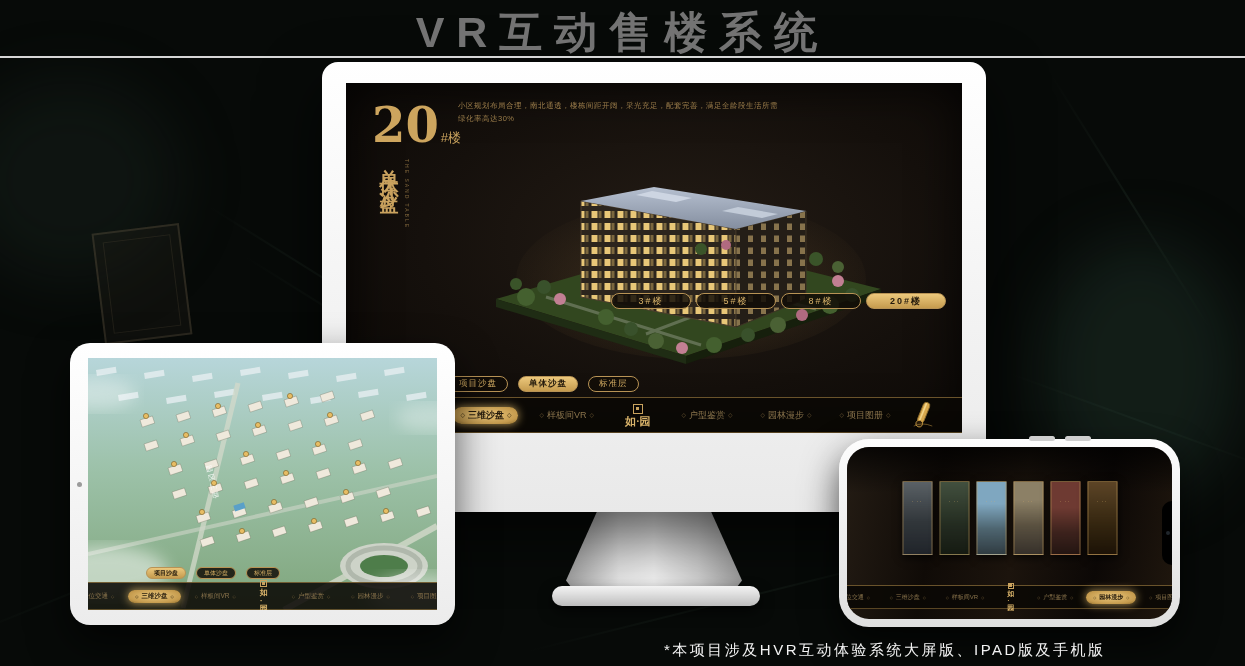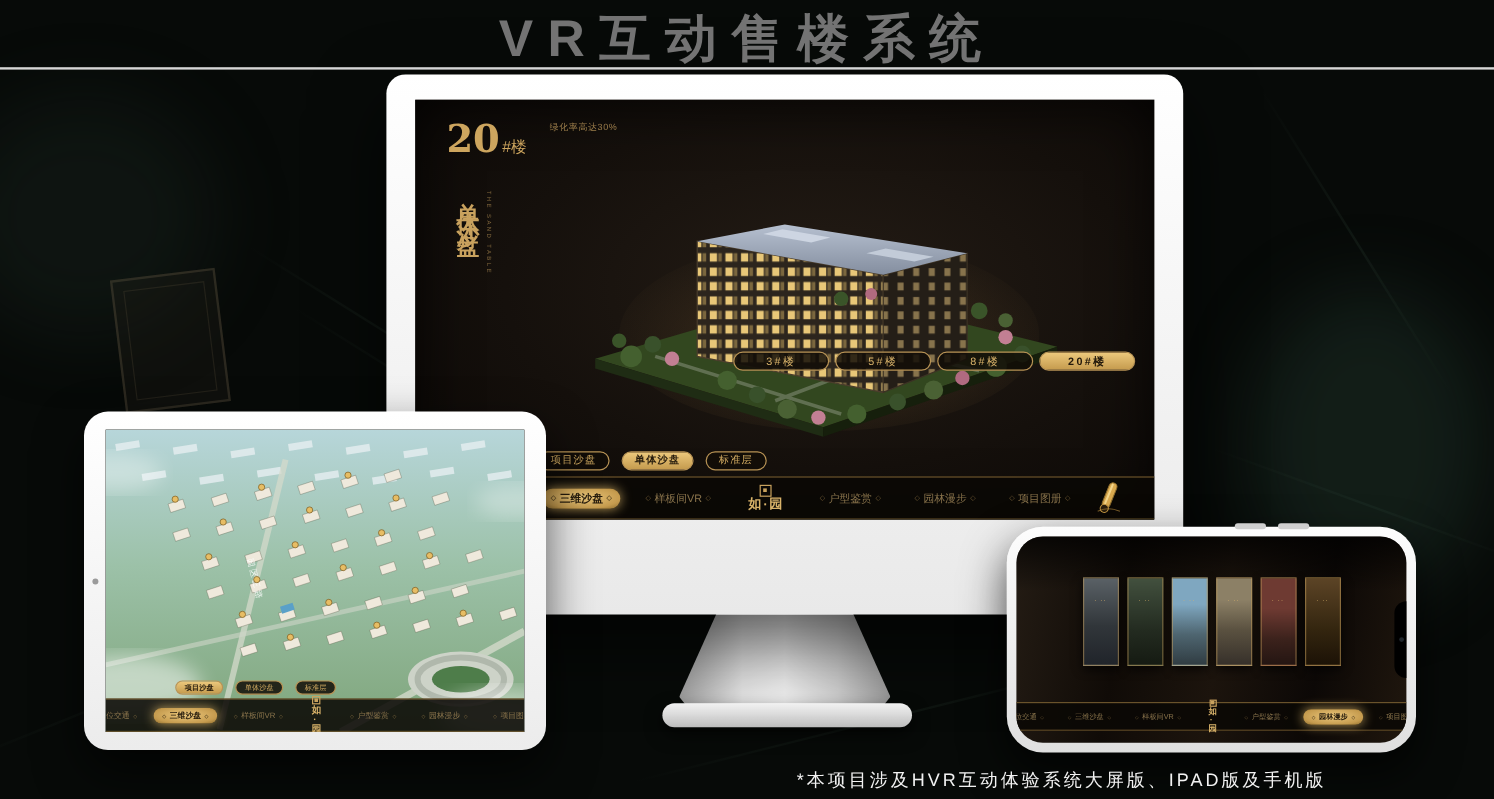--- a/index.html
+++ b/index.html
@@ -36,21 +36,21 @@
   .nav-item { display:flex; align-items:center; color:#8a744c; white-space:nowrap;
     padding:2px 4px; border-radius:10px; cursor:pointer; }
   .nav-item::before, .nav-item::after { content:"◇"; font-size:.65em; color:rgba(201,162,94,.5); margin:0 3px; }
   .nav-item.active { background:radial-gradient(ellipse at 50% 45%, #ecc87c 0%, #c59b4e 70%, #8a6a2c 100%);
     color:#241a0c; font-weight:bold; box-shadow:0 0 10px rgba(230,190,110,.8); }
   .nav-item.active::before, .nav-item.active::after { color:rgba(60,45,20,.7); }
   .nav-logo { display:flex; flex-direction:column; align-items:center; margin:0 10px; line-height:1; }
   .nav-logo .seal { width:9px; height:9px; border:1px solid #c9a25e; margin-bottom:2px;
     display:flex; align-items:center; justify-content:center; }
   .nav-logo .seal i { width:3px; height:3px; background:#c9a25e; }
-  .nav-logo .logo-text { font-family:Liberation Mono, monospace; font-weight:bold; color:#d9b36a; }
+  .nav-logo .logo-text { font-family:Liberation Serif, serif; font-weight:bold; color:#d9b36a; }
   .scroll-icon { display:inline-block; }
 
   .pill-tabs { position:absolute; display:flex; gap:10px; }
   .pill-tab { border:1px solid #b89355; border-radius:9px; color:#d3ac62;
     background:rgba(18,13,7,.85); display:flex; align-items:center; justify-content:center;
     white-space:nowrap; cursor:pointer; }
   .pill-tab.active { background:linear-gradient(#ecc87c,#c59b4e); color:#241a0c; font-weight:bold; }
 
   
   .monitor { position:absolute; left:322px; top:62px; width:664px; height:450px; z-index:2;
@@ -61,21 +61,21 @@
     overflow:hidden; box-shadow:inset 0 0 50px rgba(0,0,0,.8); }
   .monitor-neck { position:absolute; left:566px; top:510px; width:176px; height:84px; z-index:1;
     background:linear-gradient(90deg,#9f9f9f,#e8e8e8 30%,#f4f4f4 50%,#d2d2d2 75%,#9a9a9a);
     clip-path:polygon(18% 0, 82% 0, 100% 84%, 94% 100%, 6% 100%, 0 84%); }
   .monitor-base { position:absolute; left:552px; top:586px; width:208px; height:20px; z-index:1;
     border-radius:10px; background:linear-gradient(#fafafa,#bdbdbd);
     box-shadow:0 6px 14px rgba(0,0,0,.6); }
 
   
   .m-title { position:absolute; left:26px; top:14px; color:#cda55e; }
-  .m-title .num { font-family:"DejaVu Serif", serif; font-size:32px; font-weight:bold; }
+  .m-title .num { font-family:"DejaVu Serif", serif; font-size:48px; font-weight:bold; }
   .m-title .suffix { font-size:13px; margin-left:2px; }
   .m-vert { position:absolute; left:30px; top:70px; writing-mode:vertical-rl; text-orientation:upright;
     font-size:19px; letter-spacing:9px; color:#c9a25e; font-weight:bold; }
   .m-vert-latin { position:absolute; left:58px; top:76px; writing-mode:vertical-rl;
     font-size:5px; letter-spacing:2px; color:rgba(201,162,94,.6); }
   .m-desc { position:absolute; left:112px; top:16px; width:344px; }
   .m-desc .line { font-size:7.5px; color:#9a7c4a; letter-spacing:.5px; line-height:13px;
     filter:blur(.2px); white-space:nowrap; overflow:hidden; }
   .m-building { position:absolute; left:140px; top:66px; width:400px; height:220px; }
   .floor-buttons { position:absolute; right:16px; top:210px; display:flex; flex-direction:row; gap:5px; }
@@ -154,20 +154,21 @@
 <div class="monitor">
   <div class="monitor-screen">
 
     <div class="m-title">
       <span class="num">20</span><span class="suffix">#楼</span>
     </div>
     <div class="m-vert">单体沙盘</div>
     <div class="m-vert-latin">THE SAND TABLE</div>
 
     <div class="m-desc" id="monitor-desc">
+        <div class="line">小区规划布局合理，南北通透，楼栋间距开阔，采光充足，配套完善，满足全龄段生活所需</div>
         <div class="line">绿化率高达30%</div>
       </div>
 
     <svg class="m-building" viewBox="0 0 400 220">
       <defs>
         <radialGradient id="bglow" cx="50%" cy="55%" r="60%">
           <stop offset="0%" stop-color="rgba(255,190,100,0.14)"></stop>
           <stop offset="100%" stop-color="rgba(255,190,100,0)"></stop>
         </radialGradient>
         <linearGradient id="roofG" x1="0" y1="0" x2="0" y2="1">

